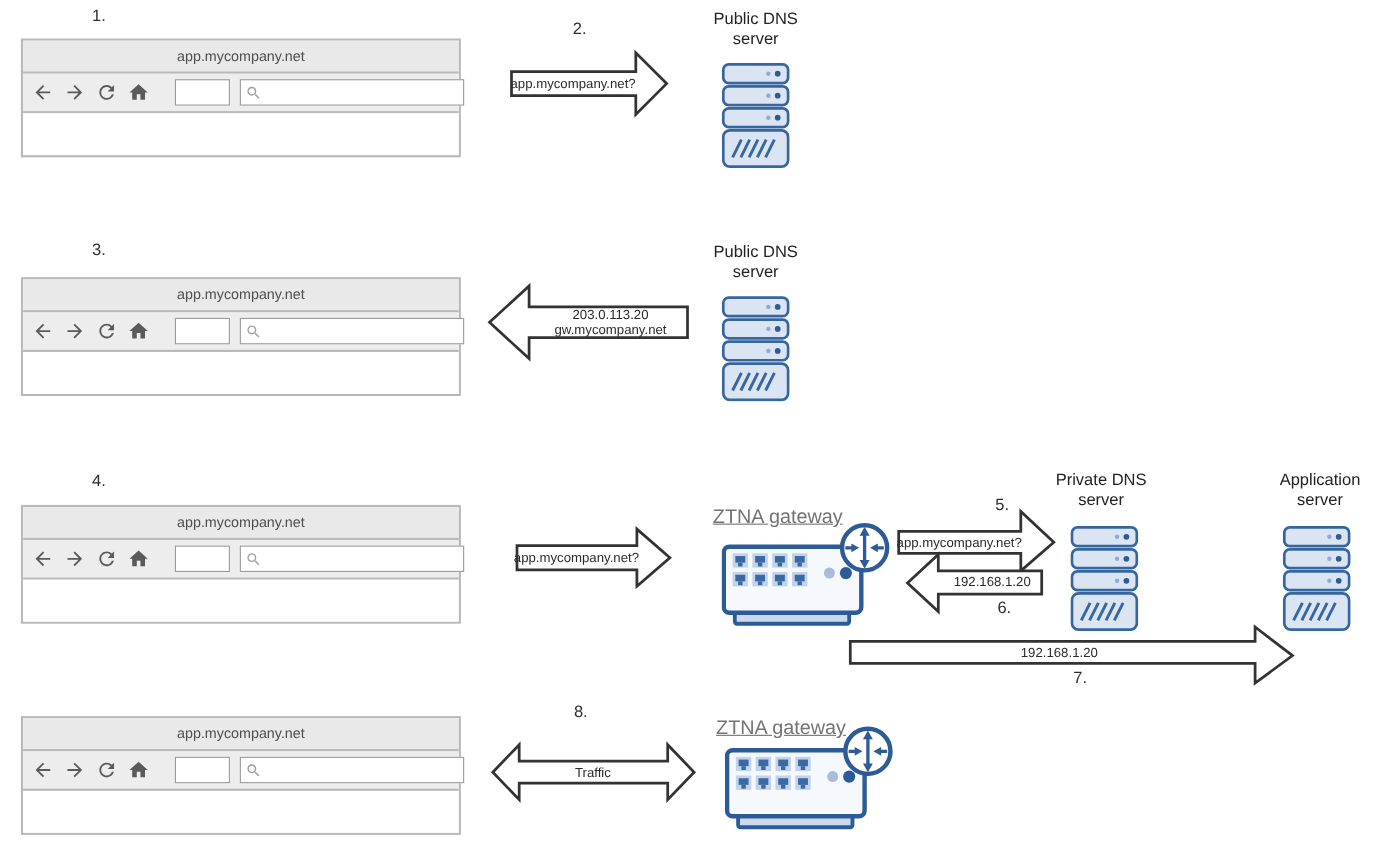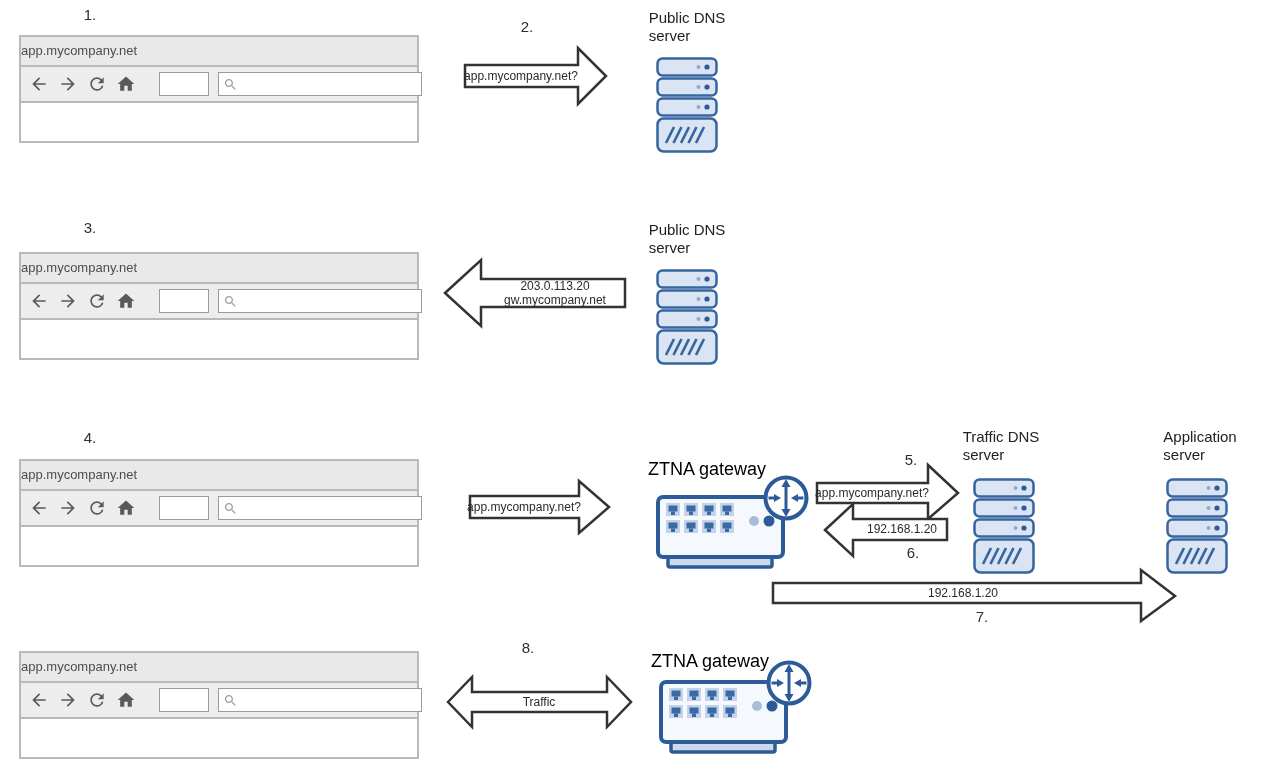--- a/index.html
+++ b/index.html
@@ -3,34 +3,34 @@
 <meta charset="utf-8">
 <style>
   html,body{margin:0;padding:0;background:#fff;}
   .canvas{position:relative;width:1263px;height:776px;background:#ffffff;
           font-family:"Liberation Sans",sans-serif;overflow:hidden;}
   .abs{position:absolute;}
 
   
   .browser{position:absolute;width:396px;border:2px solid #b9b9b9;background:#fff;}
   .b-title{height:28px;background:#e9e9e9;border-bottom:2px solid #b9b9b9;
-           line-height:28px;font-size:13px;color:#4d4d4d;}
+           text-align:center;line-height:28px;font-size:13px;color:#4d4d4d;}
   .b-toolbar{height:34px;background:#ededed;border-bottom:2px solid #b9b9b9;
              display:flex;align-items:center;padding:0 8px;box-sizing:content-box;}
   .b-content{height:38px;background:#fff;}
   .tb-icon{width:20px;height:20px;margin-right:9px;flex:0 0 auto;}
   .addr{width:48px;height:22px;background:#fff;border:1px solid #9b9b9b;margin-left:14px;flex:0 0 auto;}
   .searchbox{width:198px;height:22px;background:#fff;border:1px solid #9b9b9b;margin-left:9px;
              display:flex;align-items:center;padding-left:4px;flex:0 0 auto;}
 
   
   .num{position:absolute;font-size:15px;color:#2e2e2e;transform:translateX(-50%);}
   .node-label{position:absolute;font-size:15px;line-height:18px;color:#222;
-              transform:translateX(-50%);white-space:nowrap;}
-  .gw-label{position:absolute;font-size:18px;color:#000000;white-space:nowrap;}
+              text-align:center;transform:translateX(-50%);white-space:nowrap;}
+  .gw-label{position:absolute;font-size:18px;color:#737373;white-space:nowrap;text-decoration:underline;}
 
   
   .arrow-label{font-size:12px;fill:#2b2b2b;font-family:"Liberation Sans",sans-serif;}
   .blockarrow{fill:#ffffff;stroke:#333333;stroke-width:2.5;stroke-linejoin:miter;}
 </style>
 </head>
 <body>
 
 <div class="canvas">
 
@@ -145,21 +145,21 @@
 
   <div class="node-label" style="left:687px;top:9px">
     <div>Public DNS</div>
     <div>server</div>
   </div>
   <div class="node-label" style="left:687px;top:221px">
     <div>Public DNS</div>
     <div>server</div>
   </div>
   <div class="node-label" style="left:1001px;top:428px">
-    <div>Traffic DNS</div>
+    <div>Private DNS</div>
     <div>server</div>
   </div>
   <div class="node-label" style="left:1200px;top:428px">
     <div>Application</div>
     <div>server</div>
   </div>
 
   <svg class="abs" style="left:656px;top:57px" width="62" height="96" viewBox="0 0 62 96">
     <g stroke="#36669f" stroke-width="2.5" fill="#dbe4f2">
       <rect x="1.5" y="1.5" width="59" height="17" rx="5"></rect>

